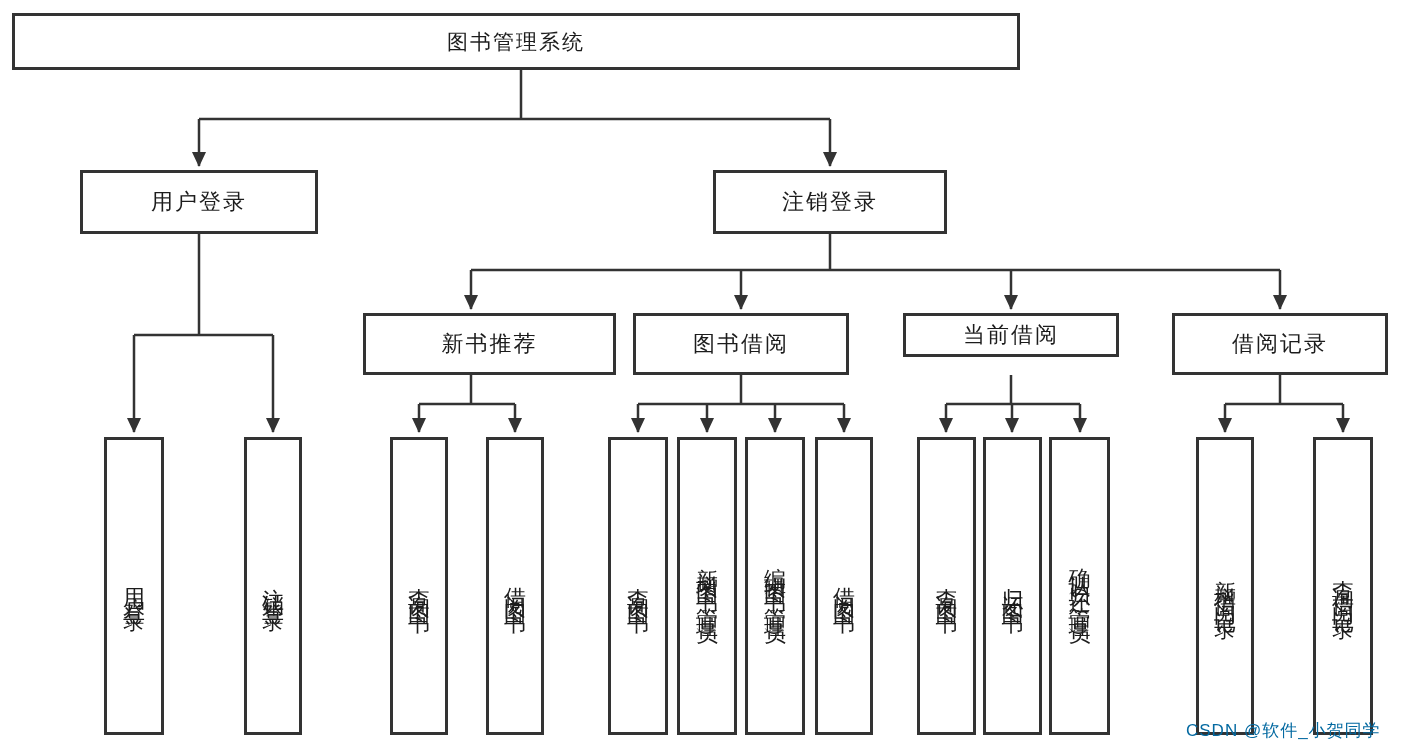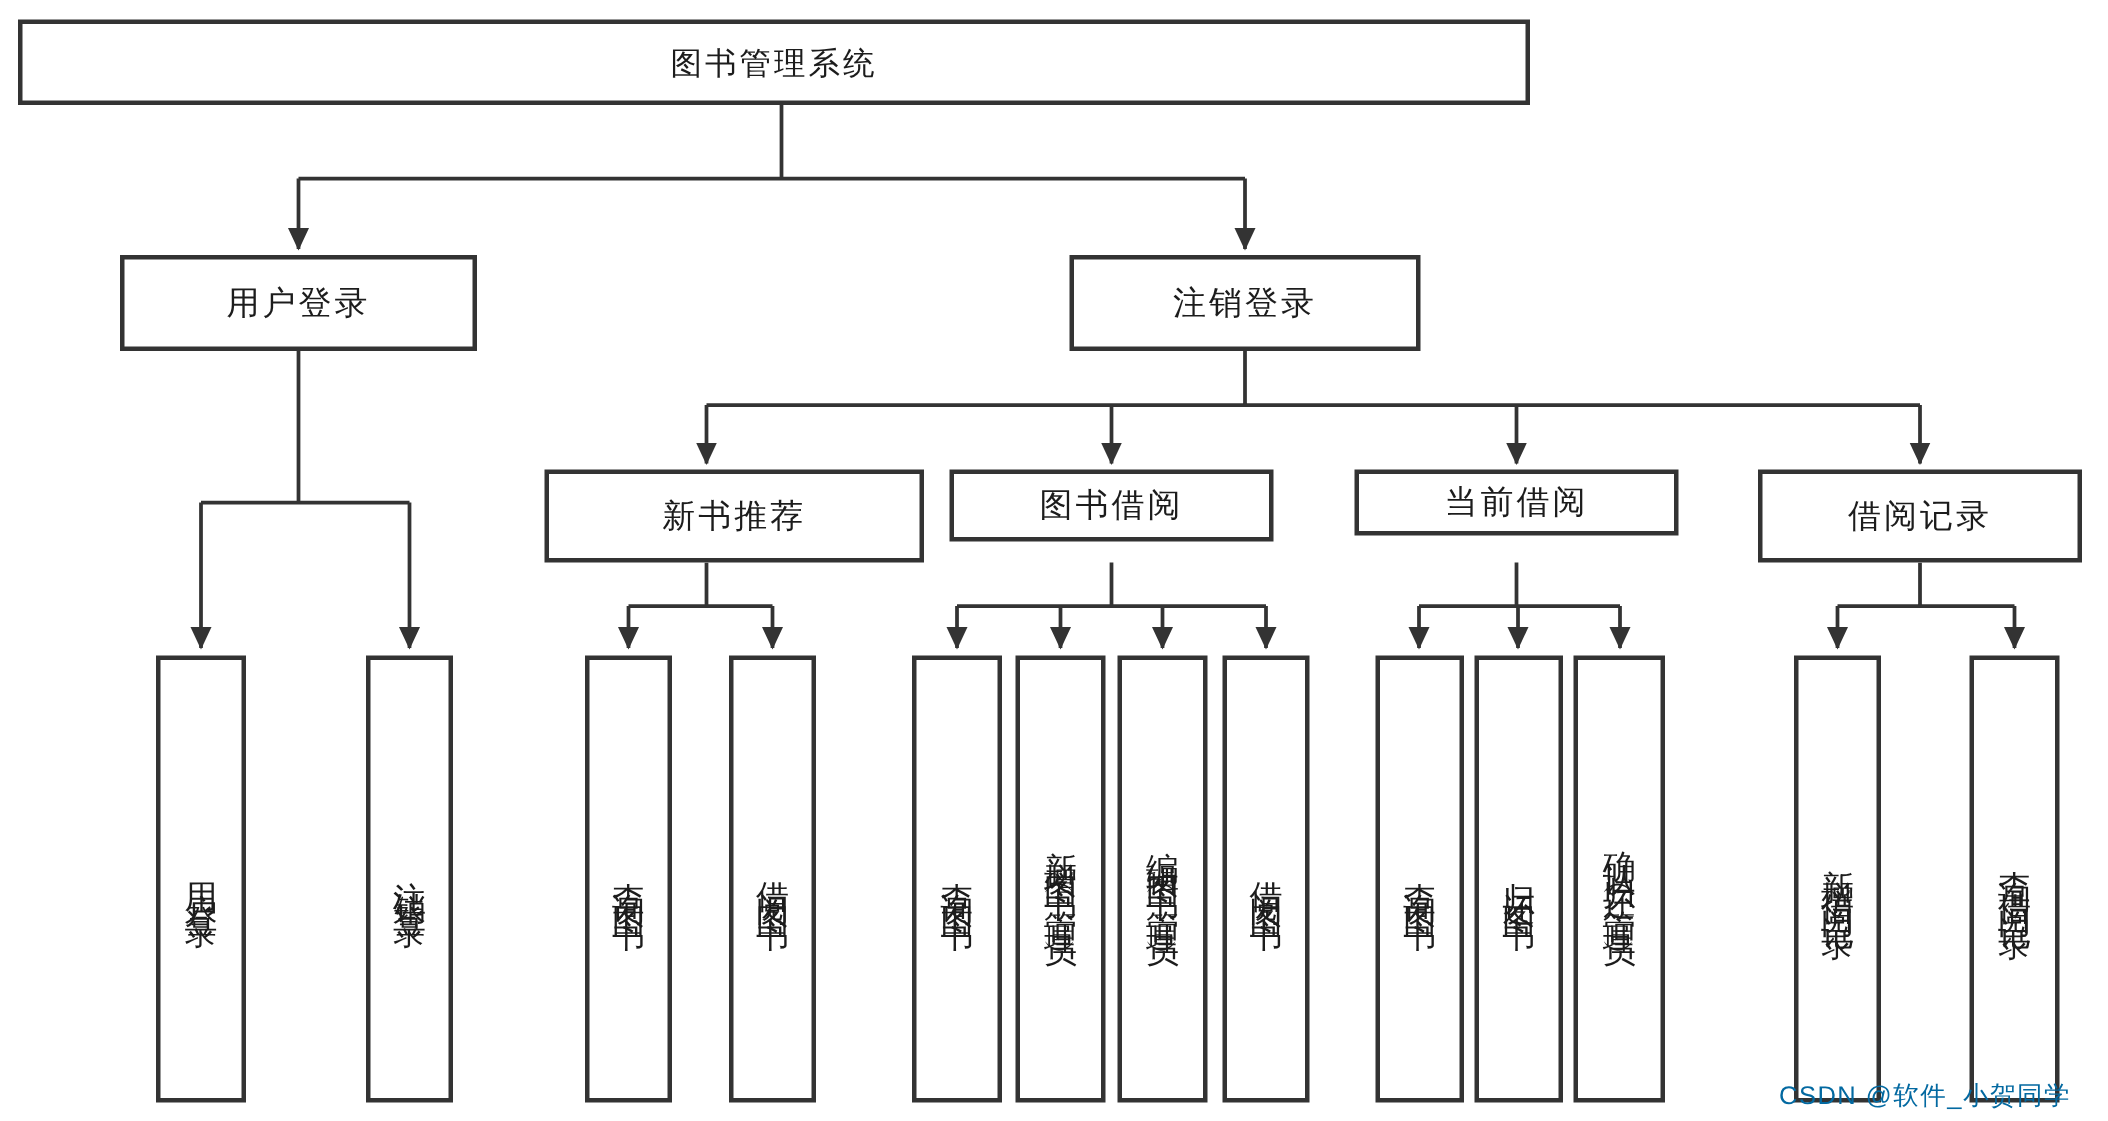--- a/index.html
+++ b/index.html
@@ -110,21 +110,21 @@
 <div class="node" style="left:80px;top:170px;width:238px;height:64px">
   <span>用户登录</span>
 </div>
 <div class="node" style="left:713px;top:170px;width:234px;height:64px">
   <span>注销登录</span>
 </div>
 
 <div class="node" style="left:363px;top:313px;width:253px;height:62px">
   <span>新书推荐</span>
 </div>
-<div class="node" style="left:633px;top:313px;width:216px;height:48px">
+<div class="node" style="left:633px;top:313px;width:216px;height:62px">
   <span>图书借阅</span>
 </div>
 <div class="node" style="left:903px;top:313px;width:216px;height:44px">
   <span>当前借阅</span>
 </div>
 <div class="node" style="left:1172px;top:313px;width:216px;height:62px">
   <span>借阅记录</span>
 </div>
 
 <div class="vnode" style="left:104px;width:60px">

